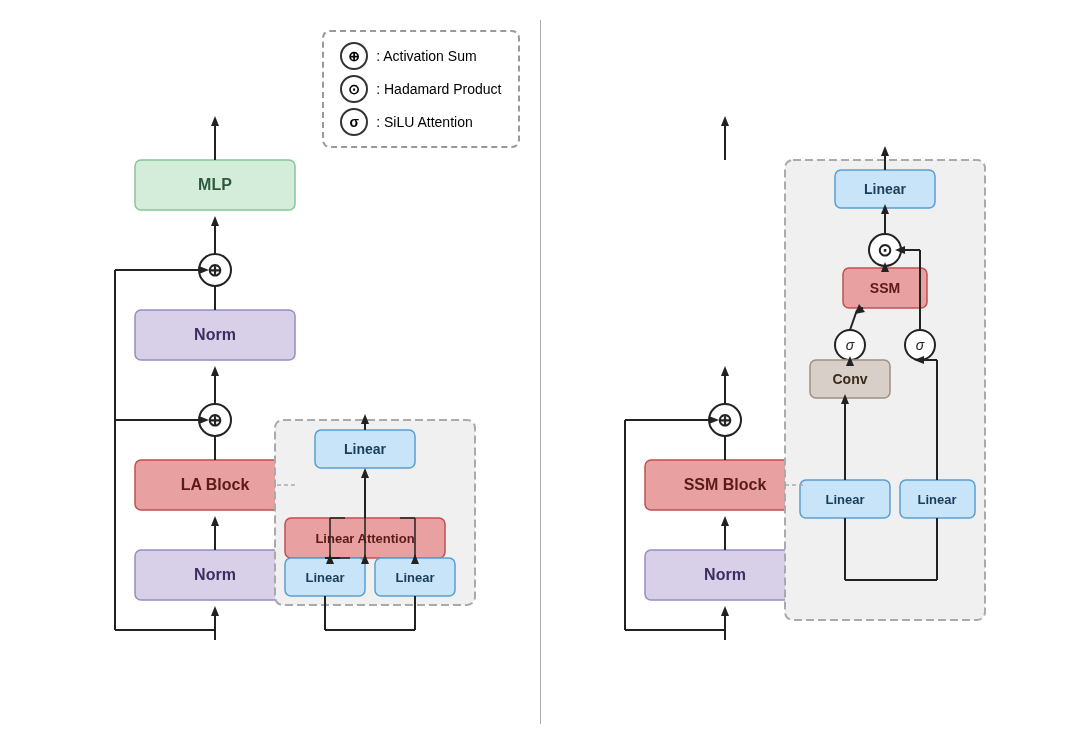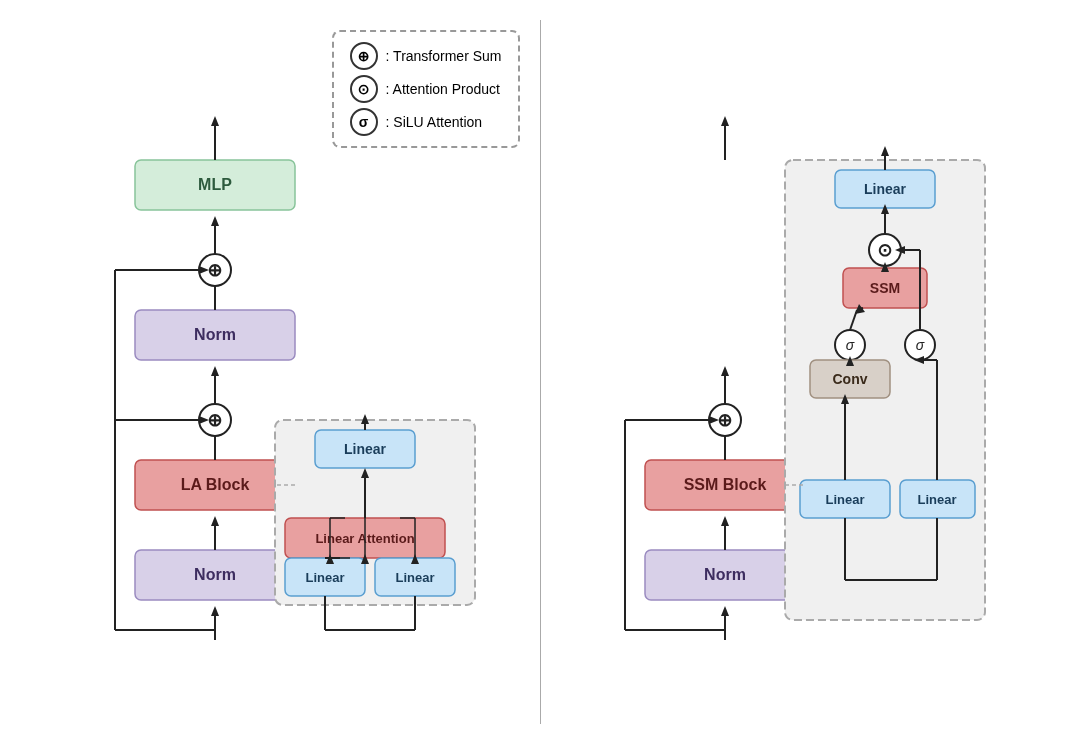--- a/index.html
+++ b/index.html
@@ -83,25 +83,25 @@
 <body>
 
 <div class="main-container">
   <div class="diagram-area">
 
     <div class="left-side">
 
       <div class="legend-box">
         <div class="legend-item">
           <div class="legend-symbol">⊕</div>
-          <span>: Transformer Sum</span>
+          <span>: Activation Sum</span>
         </div>
         <div class="legend-item">
           <div class="legend-symbol">⊙</div>
-          <span>: Attention Product</span>
+          <span>: Hadamard Product</span>
         </div>
         <div class="legend-item">
           <div class="legend-symbol">σ</div>
           <span>: SiLU Attention</span>
         </div>
       </div>
 
       <svg width="400" height="620" viewBox="0 0 400 620">
 
         <line x1="130" y1="600" x2="130" y2="570" stroke="#222" stroke-width="2"></line>

